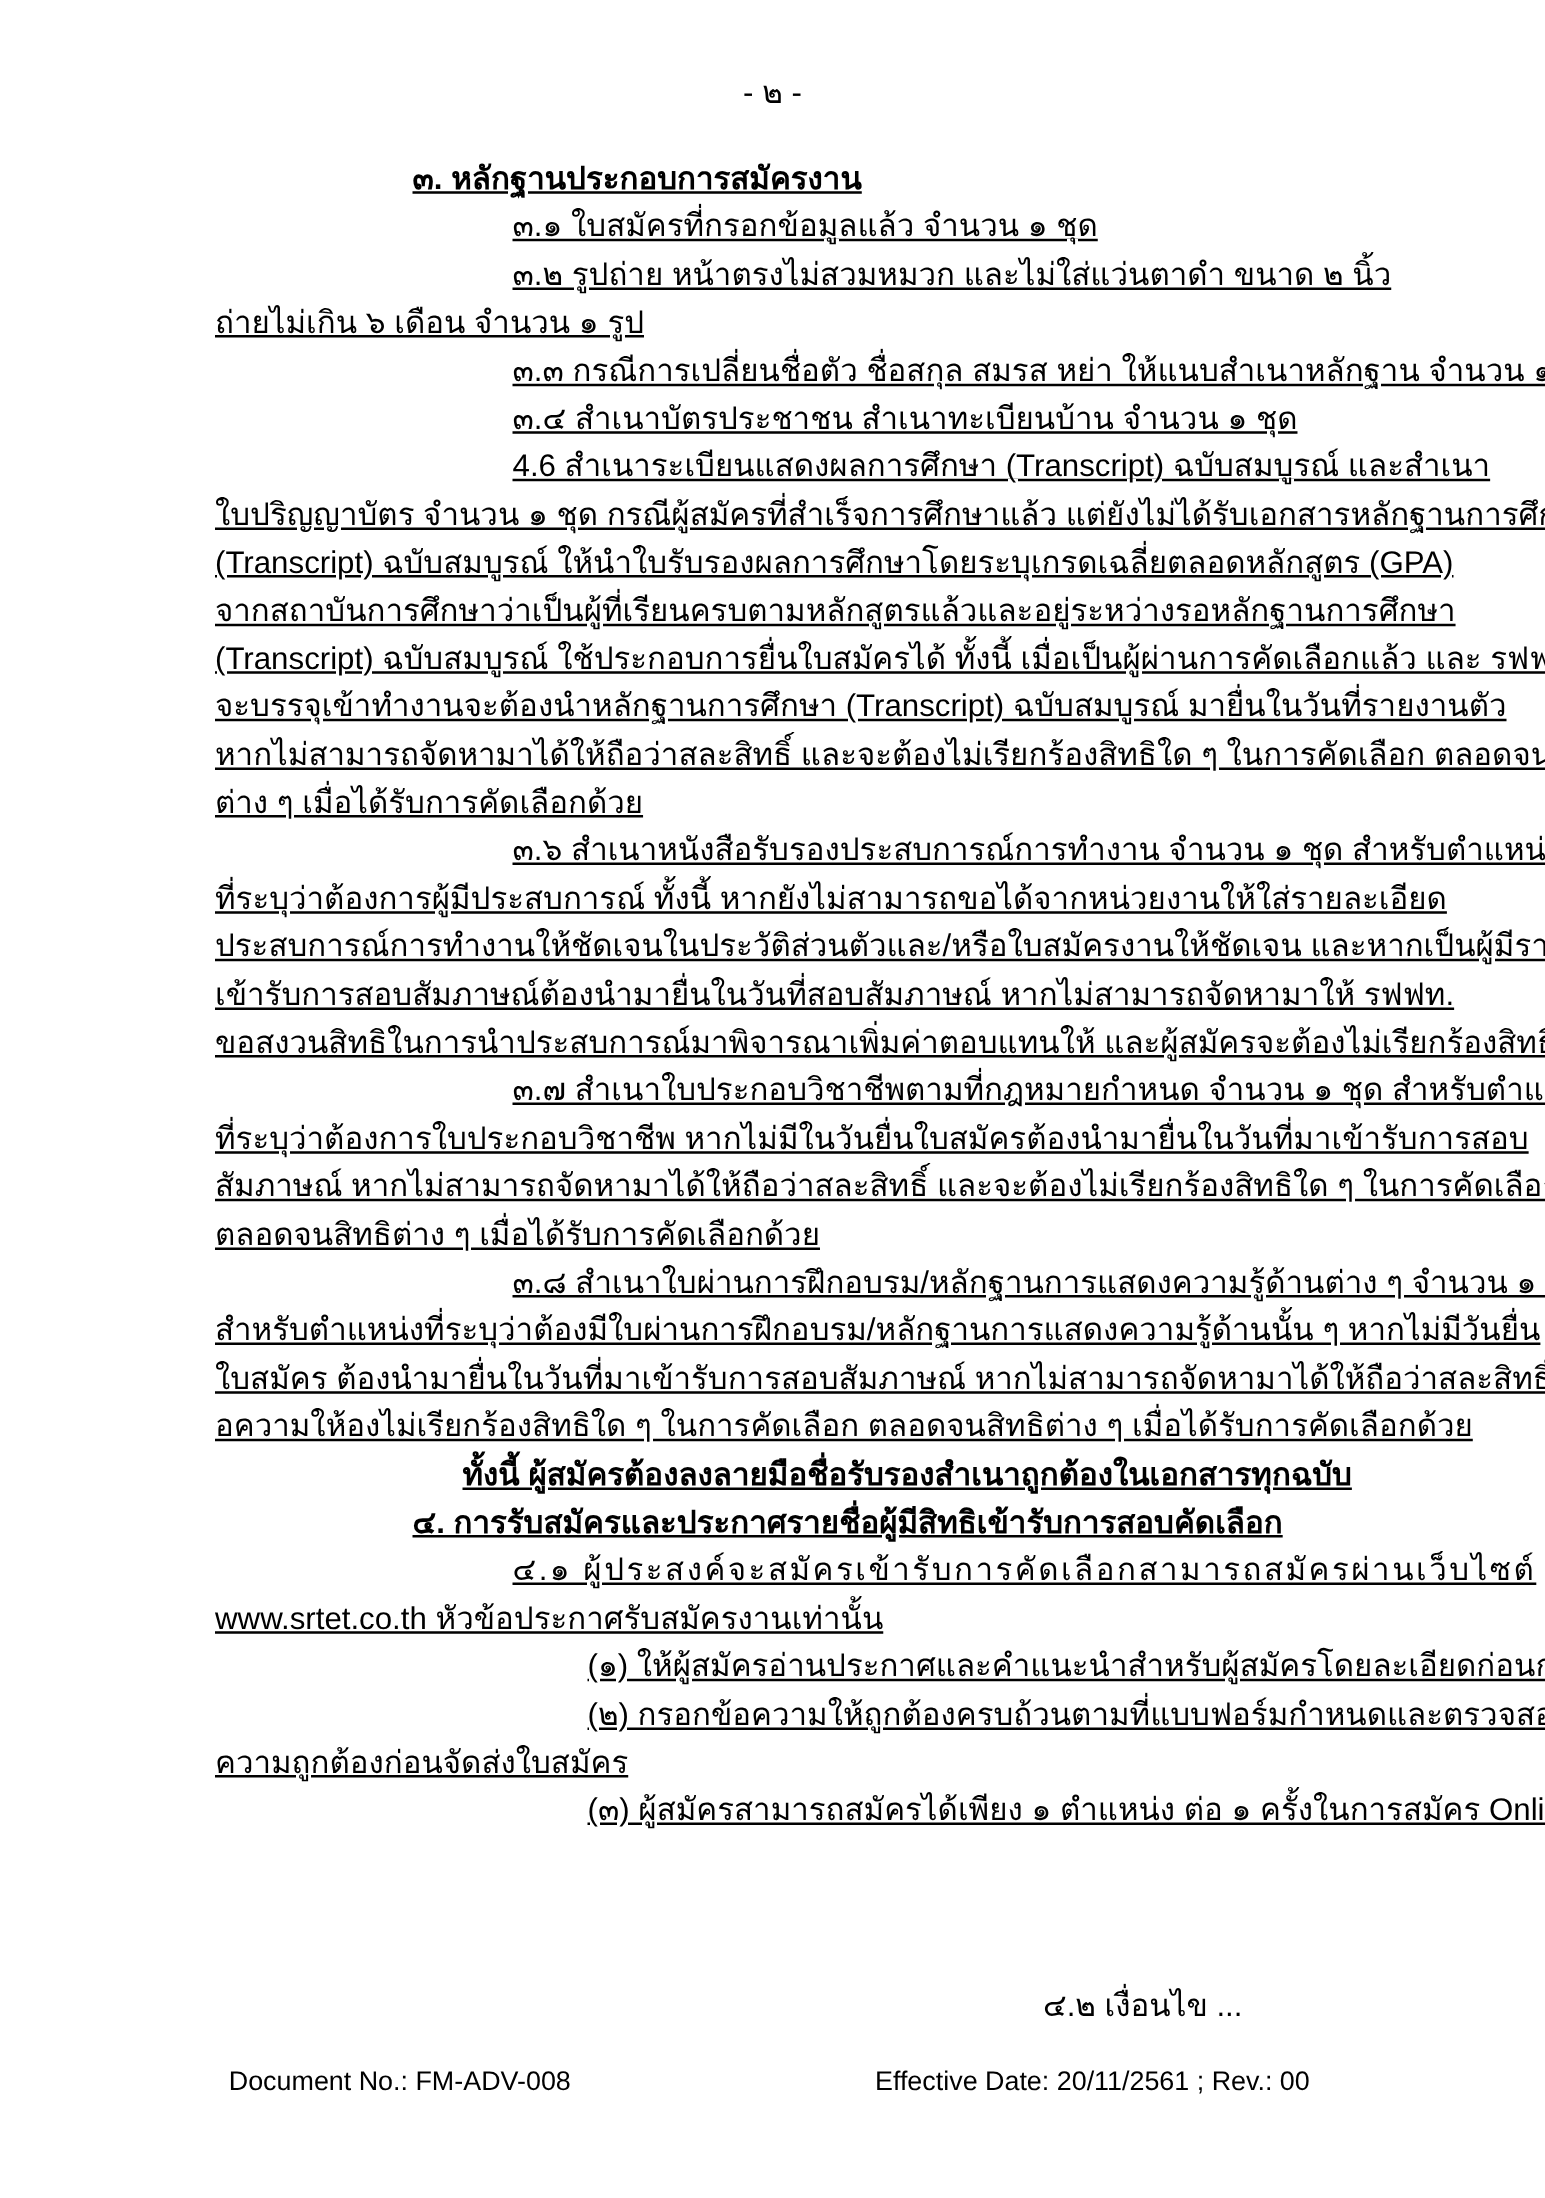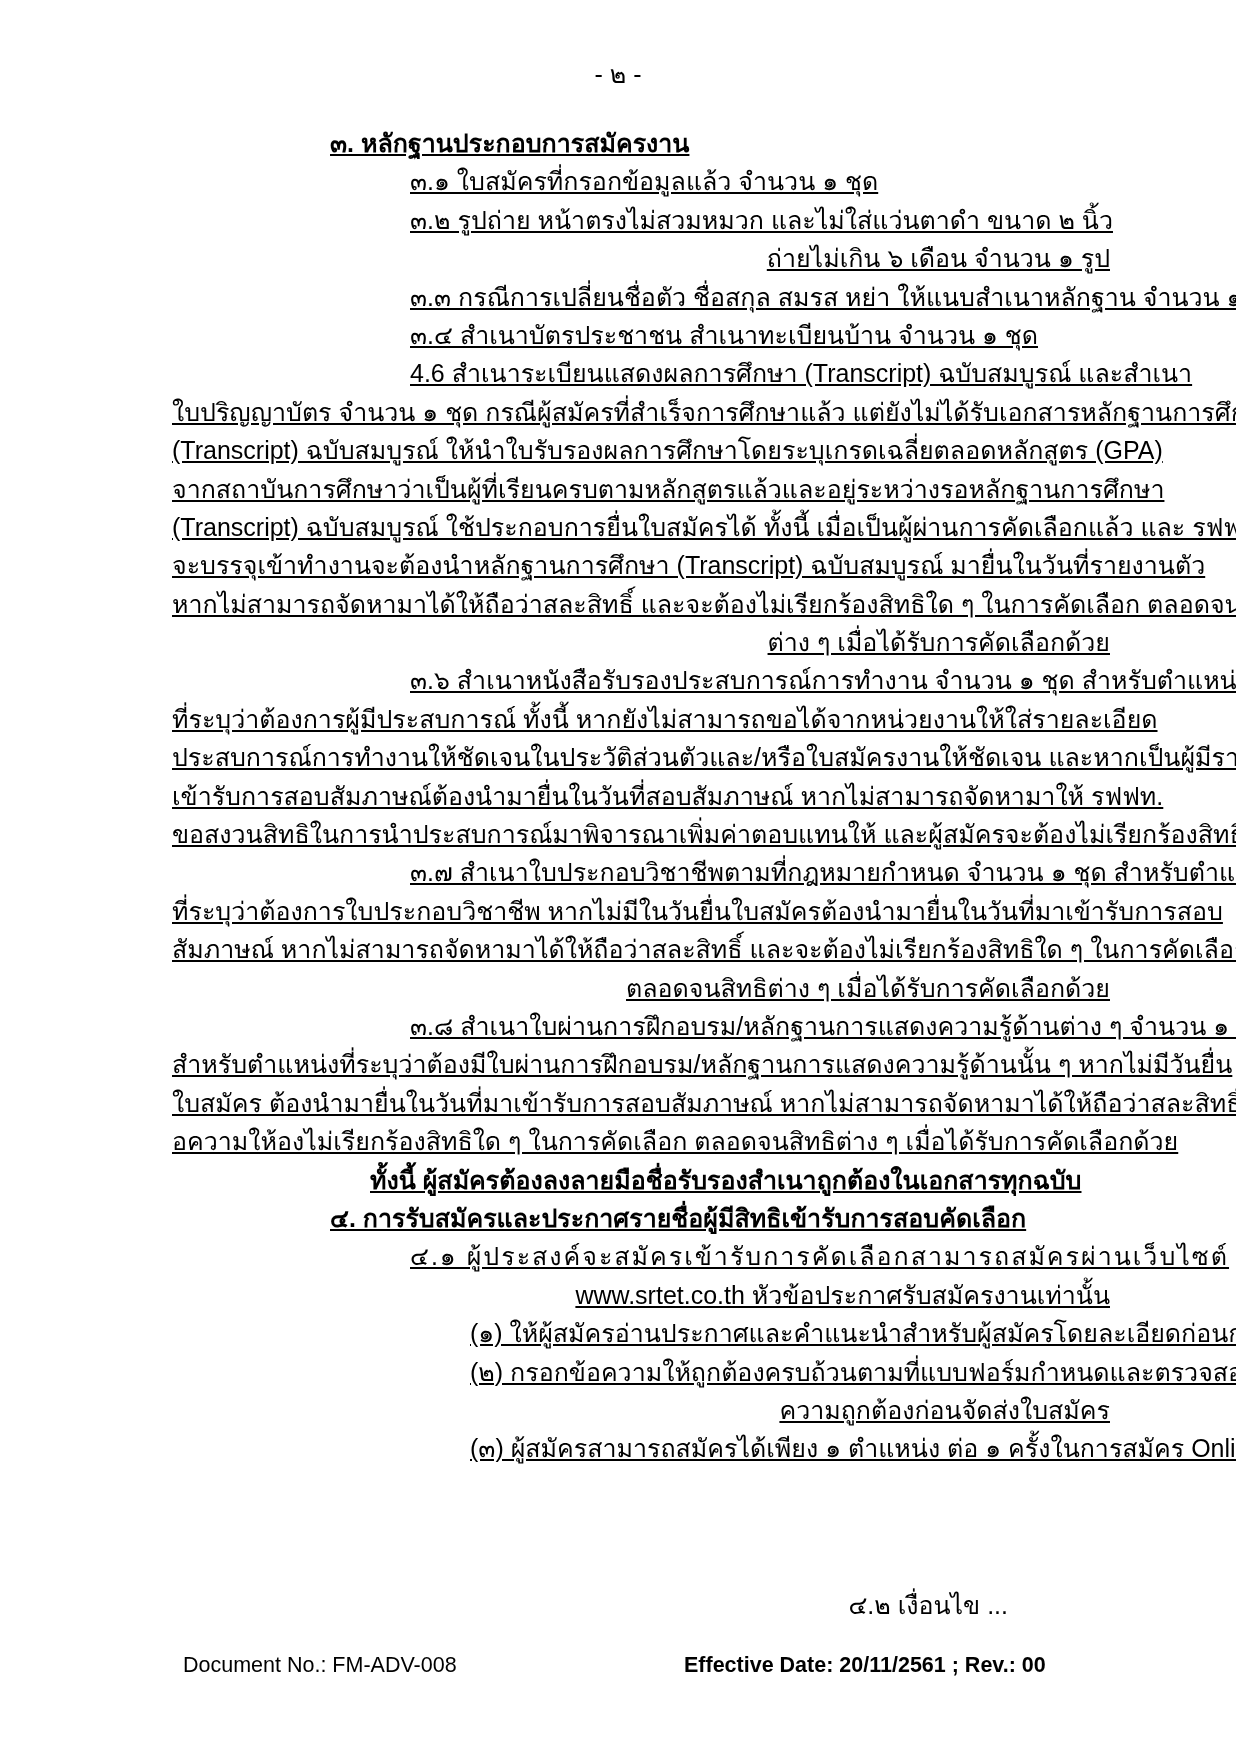--- a/index.html
+++ b/index.html
@@ -36,51 +36,50 @@
   .line {
     line-height: 38.4px;
     height: 38.4px;
     white-space: nowrap;
     text-align: left;
   }
   .line.heading { padding-left: 158px; font-weight: 700; }
   .line.item    { padding-left: 238px; }
   .line.sub     { padding-left: 298px; }
   .line.note    { padding-left: 198px; font-weight: 700; }
-  .line.flush   { padding-left: 0; text-align: right; }
+  .line.flush   { padding-left: 0; }
   .line.justify {
     text-align: justify;
     text-align-last: justify;
   }
   .line.spaced  { letter-spacing: 2px; }
   .continuation-note {
     position: absolute;
     top: 1588px;
-    right: 228px;
+    right: 242px;
     font-size: 25px;
     line-height: 34px;
   }
   .footer {
     position: absolute;
     top: 1650px;
     left: 0;
     width: 100%;
     font-size: 21.5px;
     line-height: 30px;
   }
   .footer-left {
     position: absolute;
     left: 183px;
     top: 0;
   }
   .footer-right {
     position: absolute;
-    left: 684px;
+    left: 700px;
     top: 0;
-    font-weight: bold;
   }
 </style>
 </head>
 <body>
 
 <div class="page">
 
   <div class="page-number">- ๒ -</div>
 
   <div class="doc-body">

